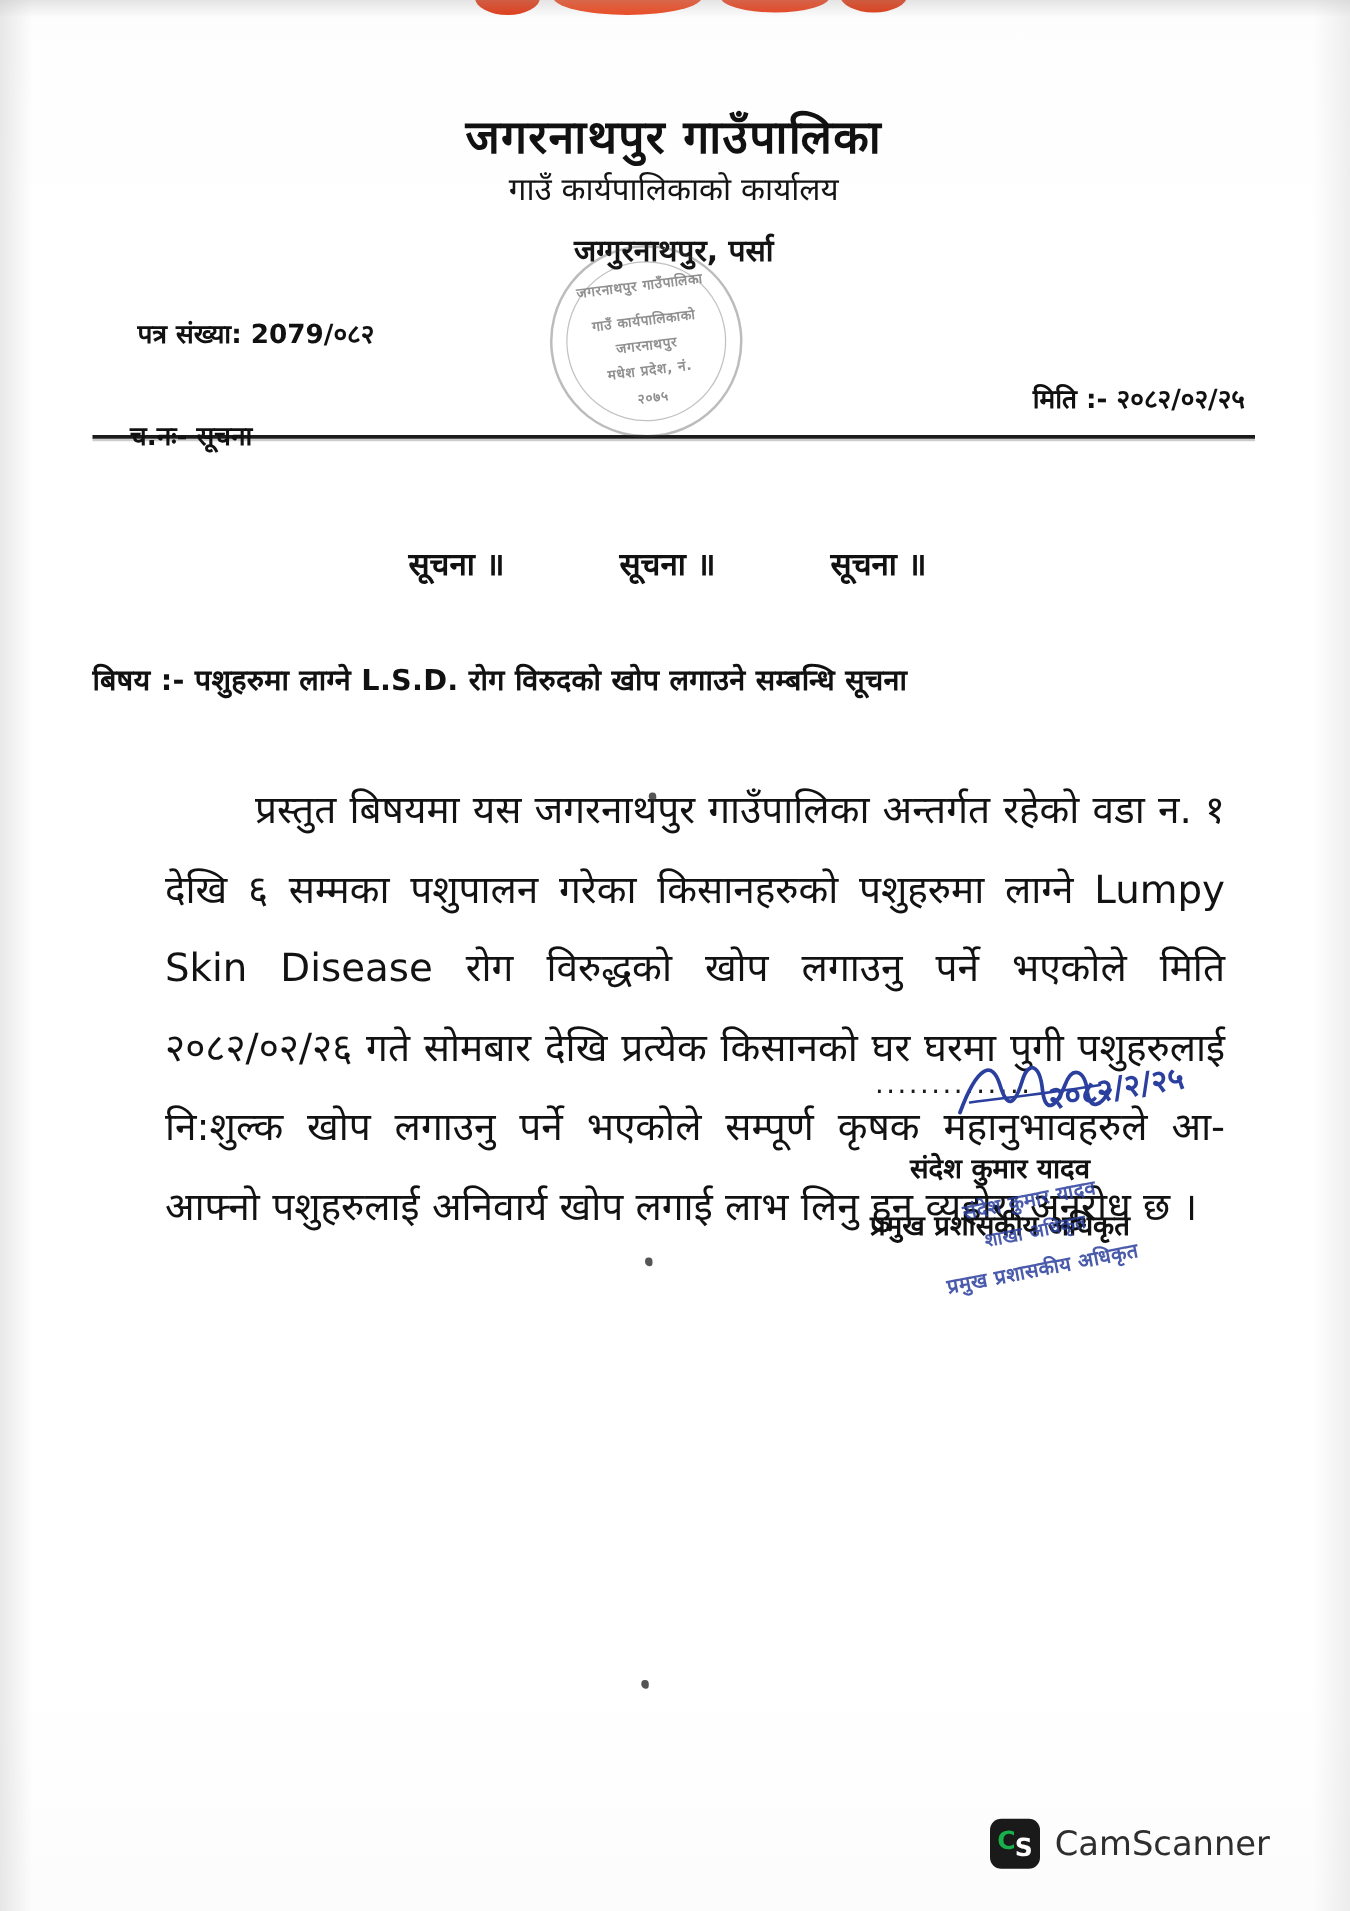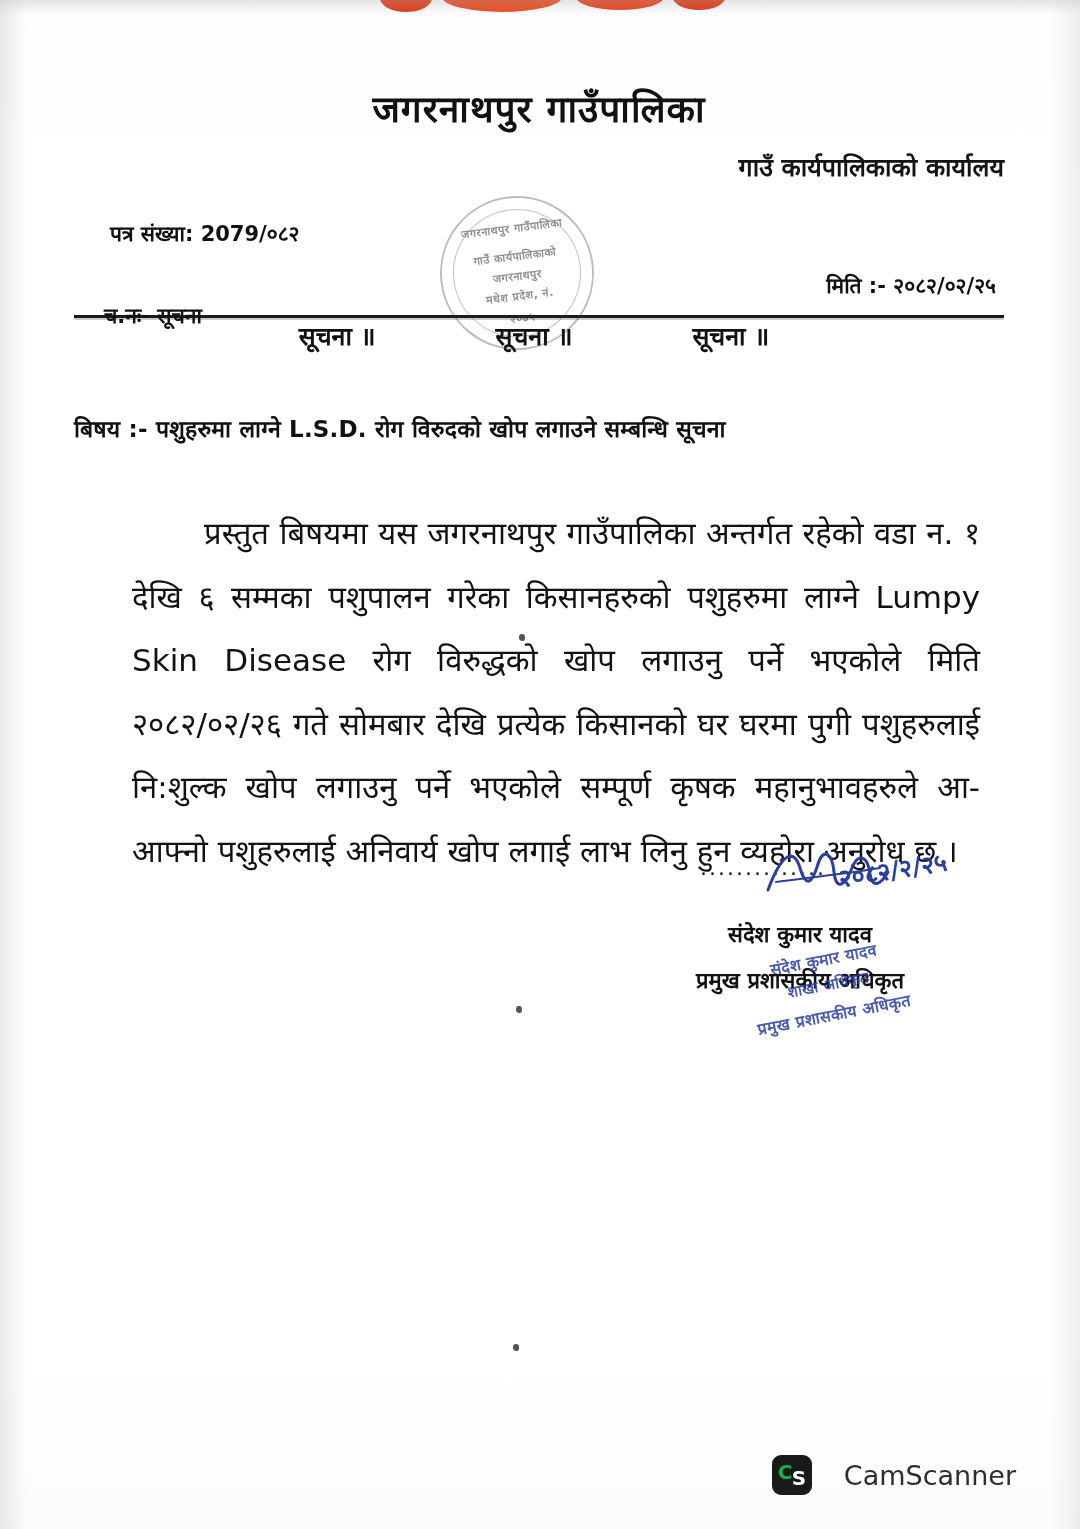--- a/index.html
+++ b/index.html
@@ -74,24 +74,23 @@
 
   .org-title {
     margin-top: 82px;
     text-align: center;
     font-size: 37px;
     font-weight: 700;
     letter-spacing: 1px;
     color: #111;
   }
   .org-sub1 {
-    margin-top: 16px;
-    text-align: right;
+    text-align: center;
     font-size: 25px;
-    font-weight: 700;
+    font-weight: 400;
     color: #141414;
   }
   .org-sub2 {
     margin-top: 16px;
     text-align: center;
     font-size: 24px;
     font-weight: 600;
     color: #141414;
   }
   .org-sub3 {
@@ -175,23 +174,24 @@
   }
   .hrule {
     margin-top: 12px;
     height: 0;
     border-top: 3px solid #1b1b1b;
     box-shadow: 0 2px 0 rgba(0,0,0,0.20);
   }
 
   
   .notice-row {
+    margin-top: 82px;
     display: flex;
     justify-content: center;
-    gap: 120px;
+    gap: 92px;
     padding-left: 60px;
     padding-right: 70px;
     align-items: flex-end;
   }
   .notice-word {
     font-size: 25px;
     font-weight: 600;
     color: #111;
   }
 
@@ -333,21 +333,20 @@
     font-size: 20px;
     font-weight: 700;
     color: #ffffff;
     font-family: "DejaVu Sans", sans-serif;
     line-height: 1;
   }
   .cs-text {
     font-size: 27px;
     color: #2e2e2e;
     font-family: "DejaVu Sans", sans-serif;
-    margin-left: 20px;
   }
 </style>
 </head>
 <body>
 
 <div class="page">
 
   <div class="top-banner">
     <span class="blob b1"></span>
     <span class="blob b2"></span>
@@ -356,20 +355,21 @@
   </div>
 
   <div class="scan-edge-top"></div>
   <div class="scan-edge-left"></div>
   <div class="scan-edge-right"></div>
 
   <div class="doc">
 
     <div class="org-title">जगरनाथपुर गाउँपालिका</div>
     <div class="org-sub1">गाउँ कार्यपालिकाको कार्यालय</div>
+    <div class="org-sub2">जग्गुरनाथपुर, पर्सा</div>
 
     <div class="ref-row">
       <div class="ref-left">पत्र संख्या: 2079/०८२</div>
     </div>
 
     <div class="second-row">
       <div class="chno">च.नः- सूचना</div>
       <div class="miti">मिति :- २०८२/०२/२५</div>
     </div>
 

